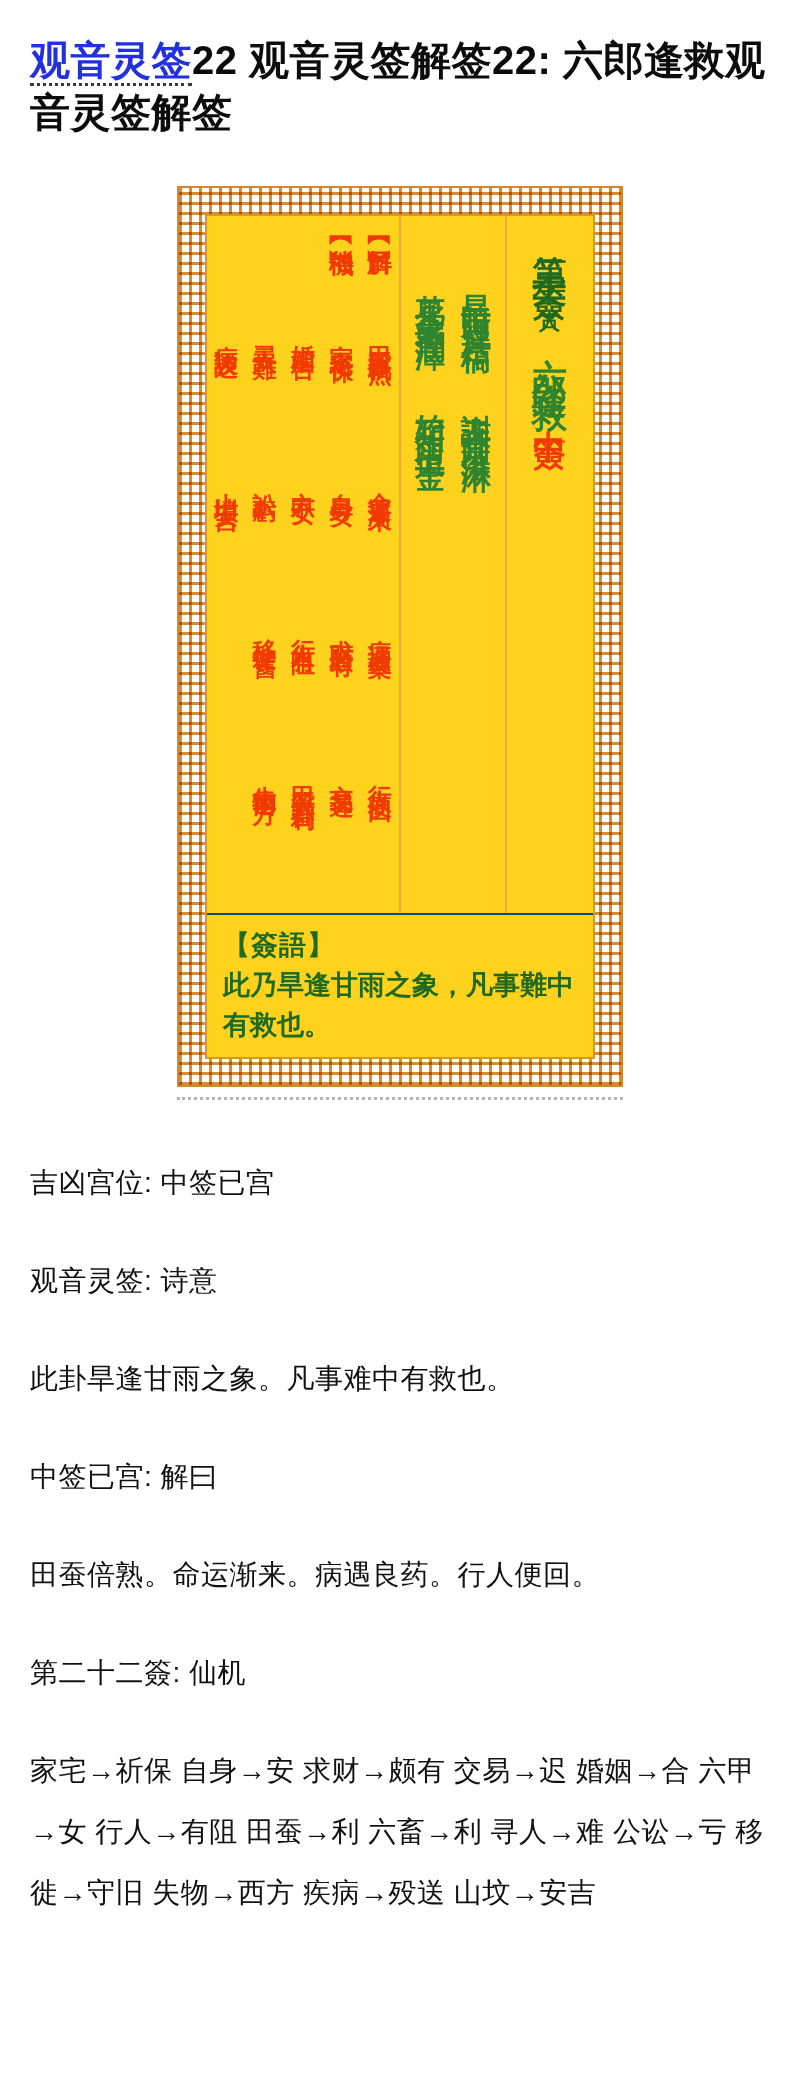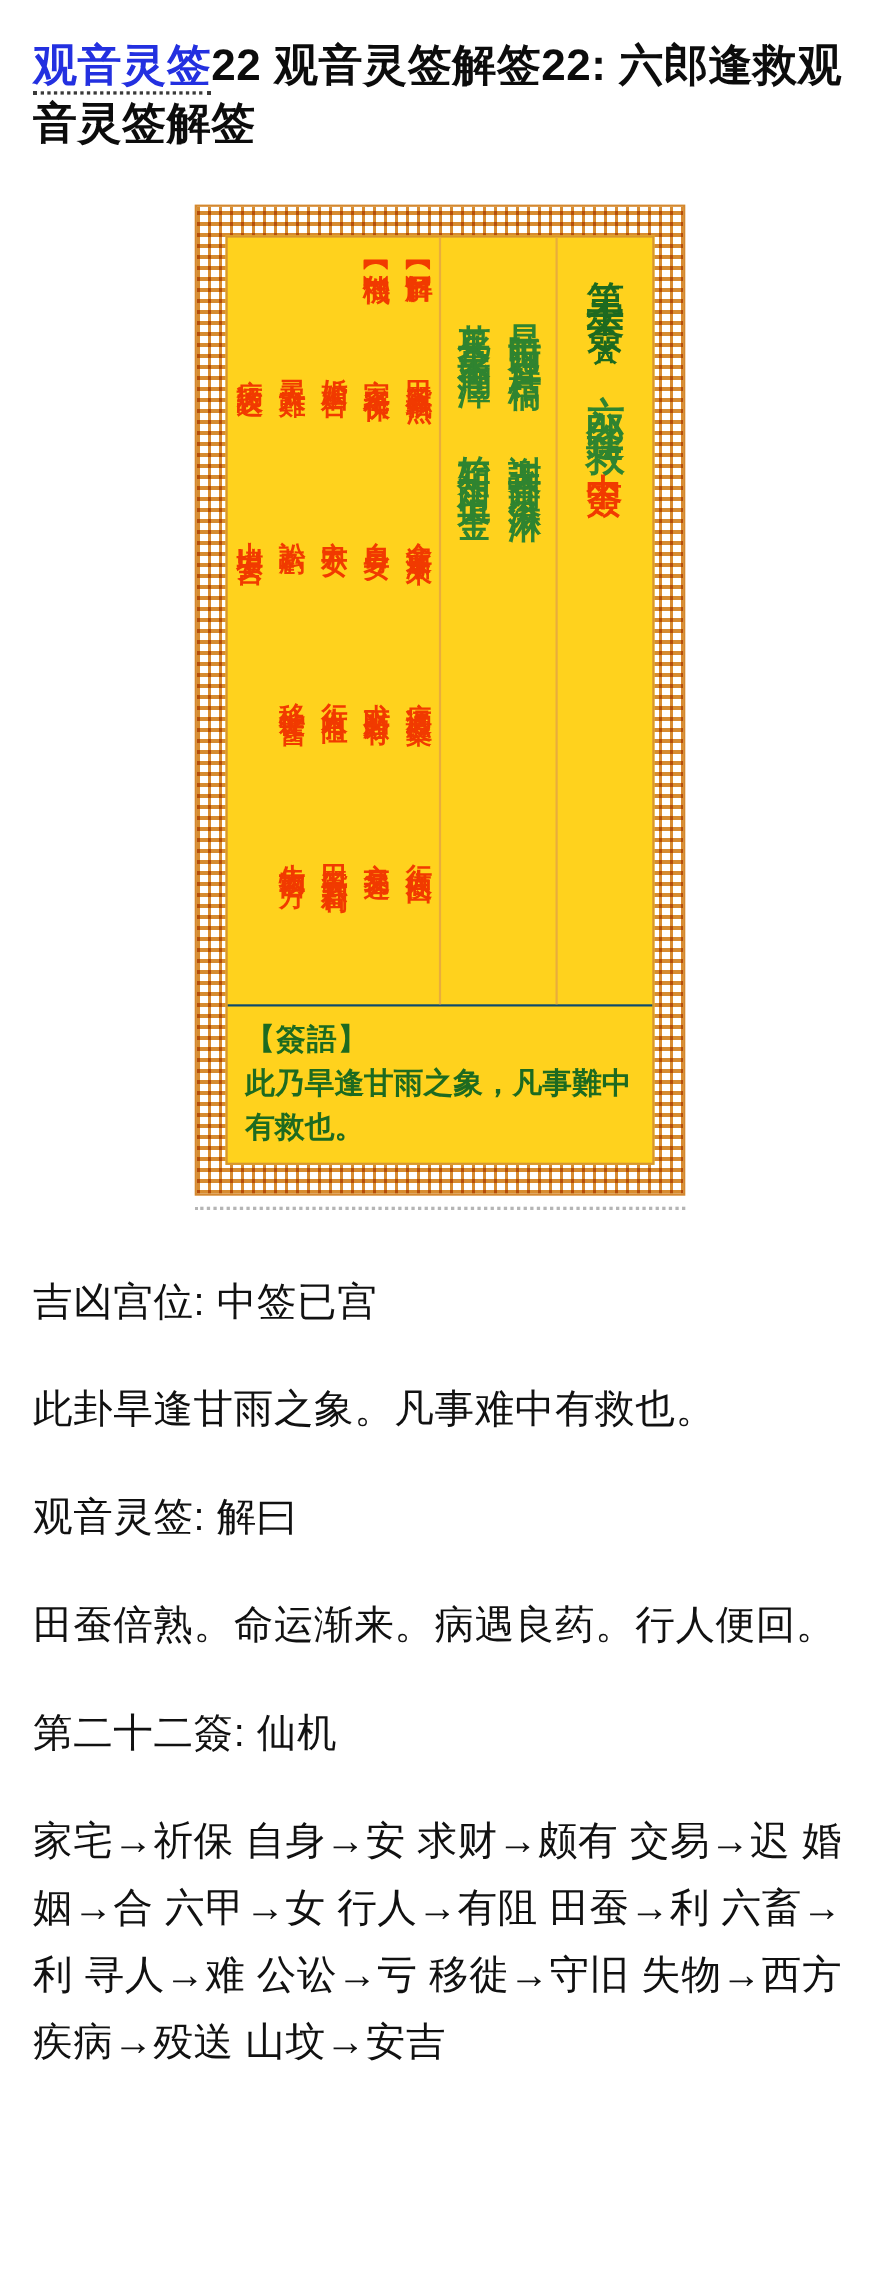--- a/index.html
+++ b/index.html
@@ -123,21 +123,21 @@
     color:#1d6a20;
     font-weight:bold;
     font-size:27px;
     line-height:40px;
   }
   .card-foot .foot-label{display:block;letter-spacing:1px;}
 
   
   .content{padding:0 30px;margin-top:52px;}
   .content p{
-    font-size:36px;
+    font-size:28px;
     line-height:61px;
     margin:37px 0;
     color:#111111;
     letter-spacing:0.5px;
     word-break:break-all;
   }
 </style>
 </head>
 <body>
 
@@ -204,20 +204,21 @@
           <span class="foot-label">【簽語】</span>
           <span>此乃旱逢甘雨之象，凡事難中有救也。</span>
         </div>
 
       </div>
     </div>
   </div>
 
   <div class="content">
     <p>吉凶宫位: 中签已宫</p>
+    <p>观音灵签: 诗意</p>
     <p>此卦旱逢甘雨之象。凡事难中有救也。</p>
-    <p>观音灵签: 解曰</p>
+    <p>中签已宫: 解曰</p>
     <p>田蚕倍熟。命运渐来。病遇良药。行人便回。</p>
     <p>第二十二簽: 仙机</p>
     <p>家宅→祈保 自身→安 求财→颇有 交易→迟 婚姻→合 六甲→女 行人→有阻 田蚕→利 六畜→利 寻人→难 公讼→亏 移徙→守旧 失物→西方 疾病→殁送 山坟→安吉</p>
   </div>
 
 </div>
 
 </body></html>

